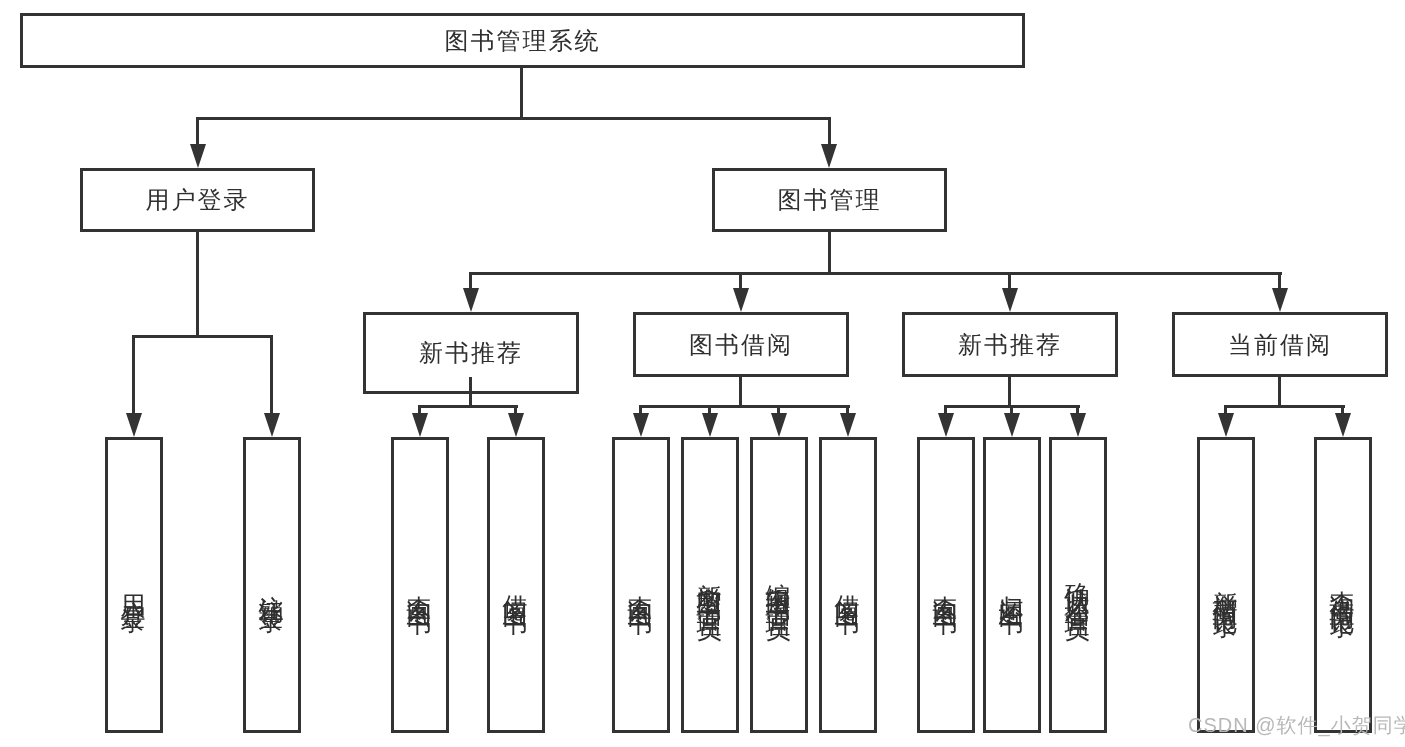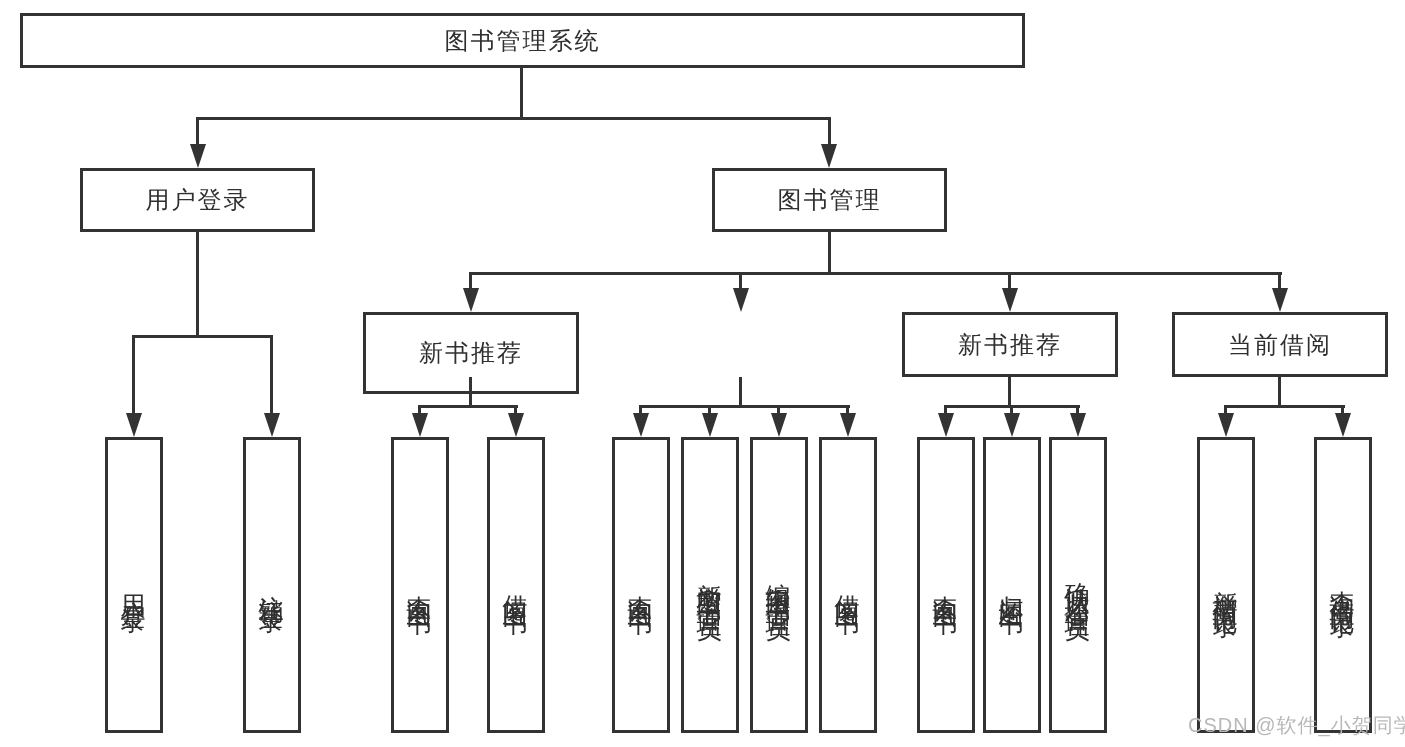--- a/index.html
+++ b/index.html
@@ -58,20 +58,21 @@
 <div class="canvas">
 
   <div class="node" style="left:20px;top:13px;width:1005px;height:55px;">图书管理系统</div>
 
   <div class="node" style="left:80px;top:168px;width:235px;height:64px;">用户登录</div>
 
   <div class="node" style="left:712px;top:168px;width:235px;height:64px;">图书管理</div>
 
   <div class="node" style="left:363px;top:312px;width:216px;height:82px;">新书推荐</div>
 
+  <div class="node" style="left:633px;top:312px;width:216px;height:65px;">图书借阅</div>
 
   <div class="node" style="left:902px;top:312px;width:216px;height:65px;">新书推荐</div>
 
   <div class="node" style="left:1172px;top:312px;width:216px;height:65px;">当前借阅</div>
 
   <div class="node leaf" style="left:105px;top:437px;width:58px;height:296px;">用户登录</div>
 
   <div class="node leaf" style="left:243px;top:437px;width:58px;height:296px;">注销登录</div>
 
   <div class="node leaf" style="left:391px;top:437px;width:58px;height:296px;">查询图书</div>

